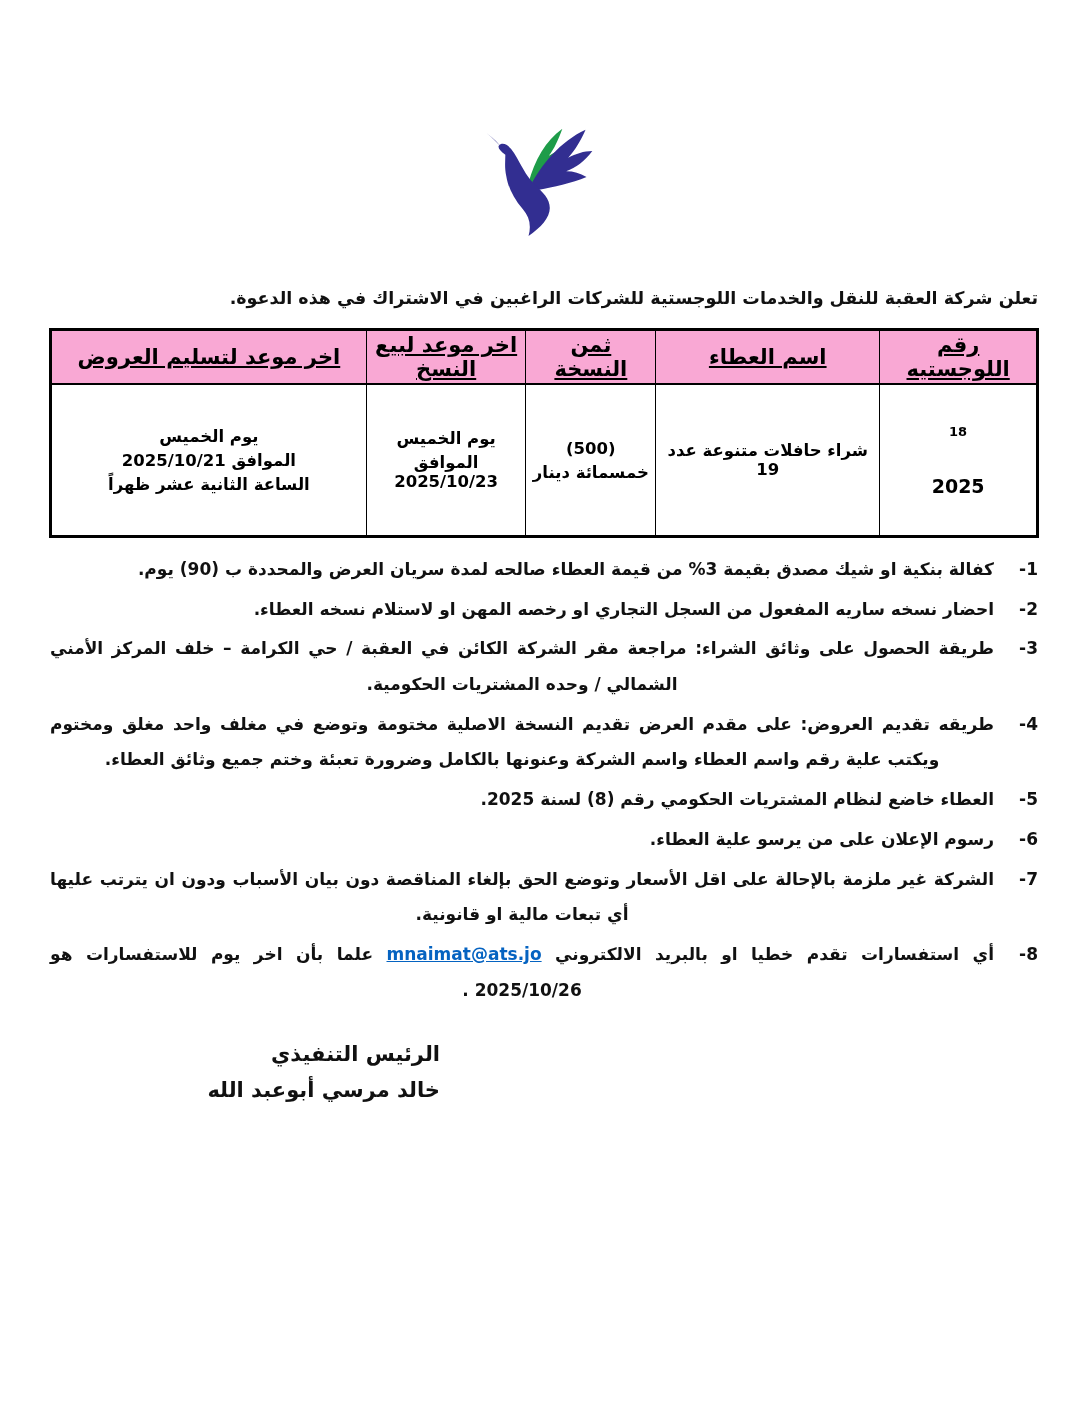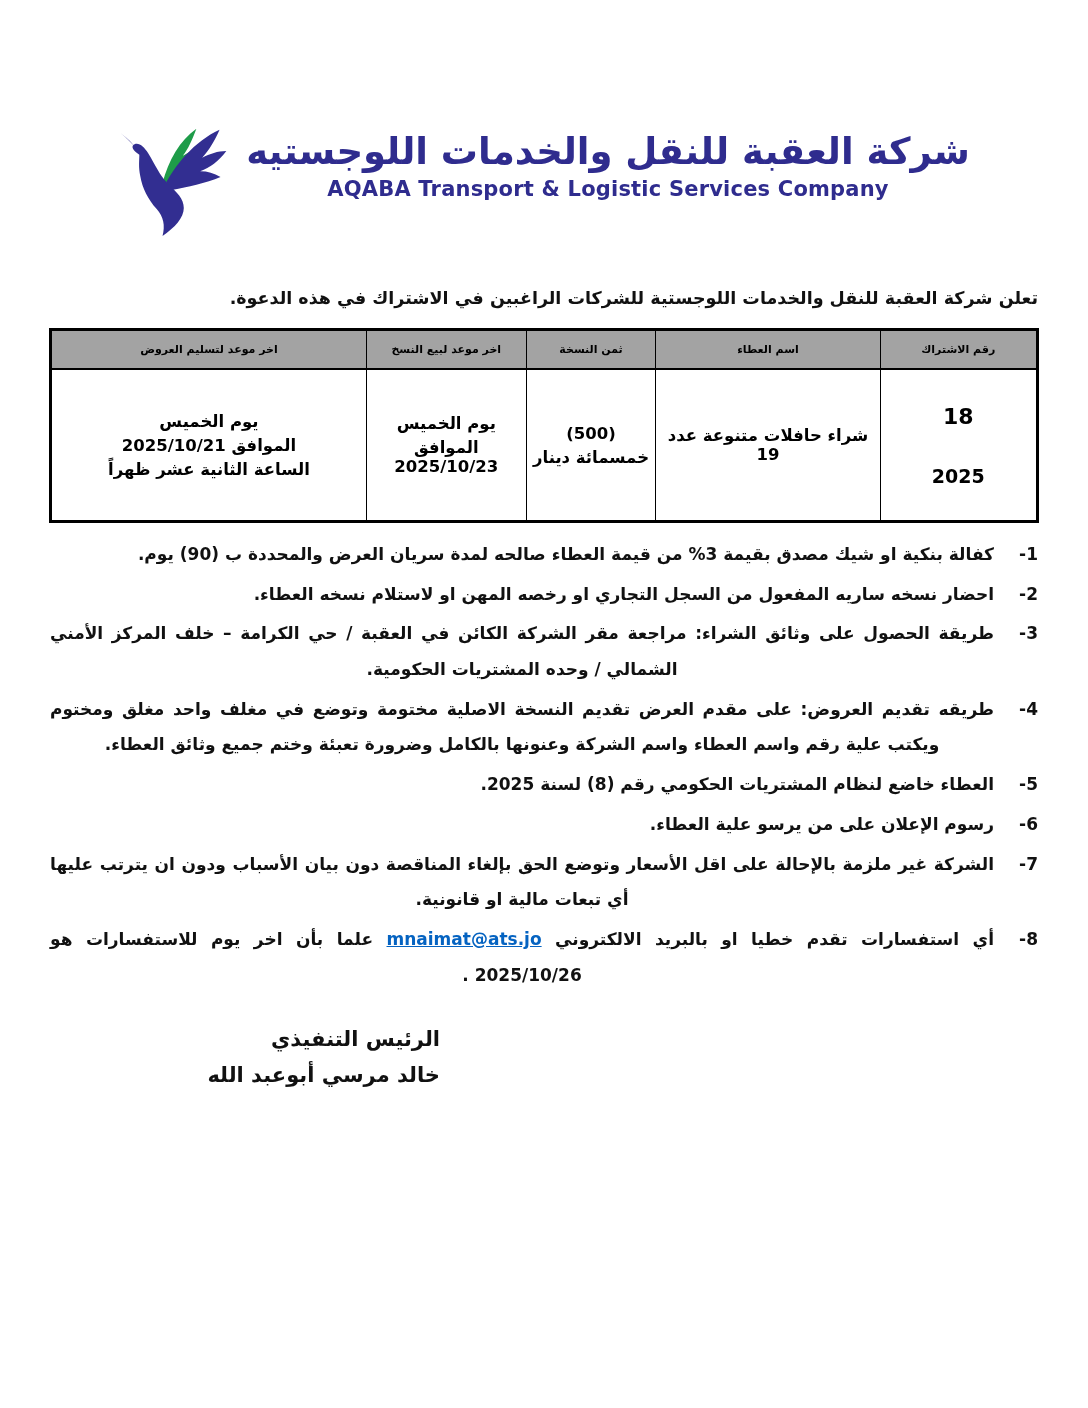--- a/index.html
+++ b/index.html
@@ -11,24 +11,24 @@
   .logo-row{display:flex;justify-content:center;align-items:flex-start;padding-top:124px;gap:8px;}
   .bird{width:120px;height:116px;flex:0 0 auto;margin-top:-2px;}
   .logo-text{display:flex;flex-direction:column;align-items:center;margin-top:6px;}
   .logo-ar{direction:rtl;font-size:37px;font-weight:bold;color:#2f2c8e;line-height:1.2;letter-spacing:-1px;}
   .logo-en{font-size:21px;font-weight:bold;color:#2f2c8e;margin-top:3px;letter-spacing:0.2px;}
   
   .intro{direction:rtl;text-align:right;margin:46px 50px 0 50px;font-size:17.5px;font-weight:bold;line-height:1.6;}
   
   table.tender{border-collapse:collapse;direction:rtl;width:990px;margin:16px auto 0 auto;border:3px solid #000;}
   table.tender th,table.tender td{border:1.5px solid #000;text-align:center;vertical-align:middle;font-weight:bold;color:#000;padding:2px 6px;}
-  table.tender th{height:33px;font-size:11px;border-bottom:2.5px solid #000;background:#a3a3a3;}
+  table.tender th{height:33px;font-size:21px;border-bottom:2.5px solid #000;background:#f9a8d4;text-decoration:underline;}
   table.tender td{height:146px;font-size:16.5px;}
   .cell-line{margin:5px 0;direction:rtl;}
-  .num-top{margin-bottom:28px;font-size:22px;}
+  .num-top{margin-bottom:28px;font-size:13px;}
   .num-bottom{font-size:19px;margin-top:36px;}
   
   .terms{direction:rtl;margin:14px 50px 0 50px;}
   .term{display:flex;font-size:17px;font-weight:bold;line-height:2.1;margin-bottom:4px;color:#111;}
   .term .marker{flex:0 0 38px;text-align:right;padding-left:6px;}
   .term .txt{flex:1;text-align:right;}
   .term:nth-child(3) .txt,.term:nth-child(4) .txt,
   .term:nth-child(7) .txt,.term:nth-child(8) .txt{
     text-align:justify;text-align-last:center;
   }
@@ -47,39 +47,35 @@
     <svg class="bird" viewBox="0 0 120 120" aria-hidden="true">
 
       <path d="M44,63 C50,40 62,19 79,7 C74,20 71,27 65,35 C71,31 77,28 85,26 C77,40 62,55 47,63 Z" fill="#1e9c49"></path>
 
       <path d="M45,68 C57,44 77,20 103,8 C98,19 93,28 85,37 C93,33 101,30 110,30 C102,41 93,47 83,51 C91,51 97,53 104,57 C89,63 69,68 55,70 Z" fill="#322e91"></path>
 
       <path d="M20,34 C13,29 11,25 15,23 C20,21 25,26 29,32 C37,45 41,55 49,63 C59,73 66,79 66,89 C66,99 57,109 44,118 C47,107 45,98 38,90 C29,80 23,68 21,56 C19,47 20,40 20,34 Z" fill="#322e91"></path>
 
       <path d="M17,27 C12,22 7,17 1,12 C8,17 13,22 18,29 Z" fill="#322e91"></path>
     </svg>
-    <div class="logo-text">
-      <div class="logo-ar">شركة العقبة للنقل والخدمات اللوجستيه</div>
-      <div class="logo-en">AQABA Transport &amp; Logistic Services Company</div>
-    </div>
   </div>
 
   <p class="intro">تعلن شركة العقبة للنقل والخدمات اللوجستية للشركات الراغبين في الاشتراك في هذه الدعوة.</p>
 
   <table class="tender">
     <colgroup>
       <col style="width:158px">
         <col style="width:225px">
         <col style="width:130px">
       <col style="width:160px">
         <col style="width:317px">
     </colgroup>
     <thead>
       <tr>
-        <th>رقم الاشتراك</th>
+        <th>رقم اللوجستيه</th>
         <th>اسم العطاء</th>
         <th>ثمن النسخة</th>
         <th>اخر موعد لبيع النسخ</th>
         <th>اخر موعد لتسليم العروض</th>
       </tr>
     </thead>
     <tbody>
       <tr>
         <td>
           <div class="cell-line num-top">18</div>

